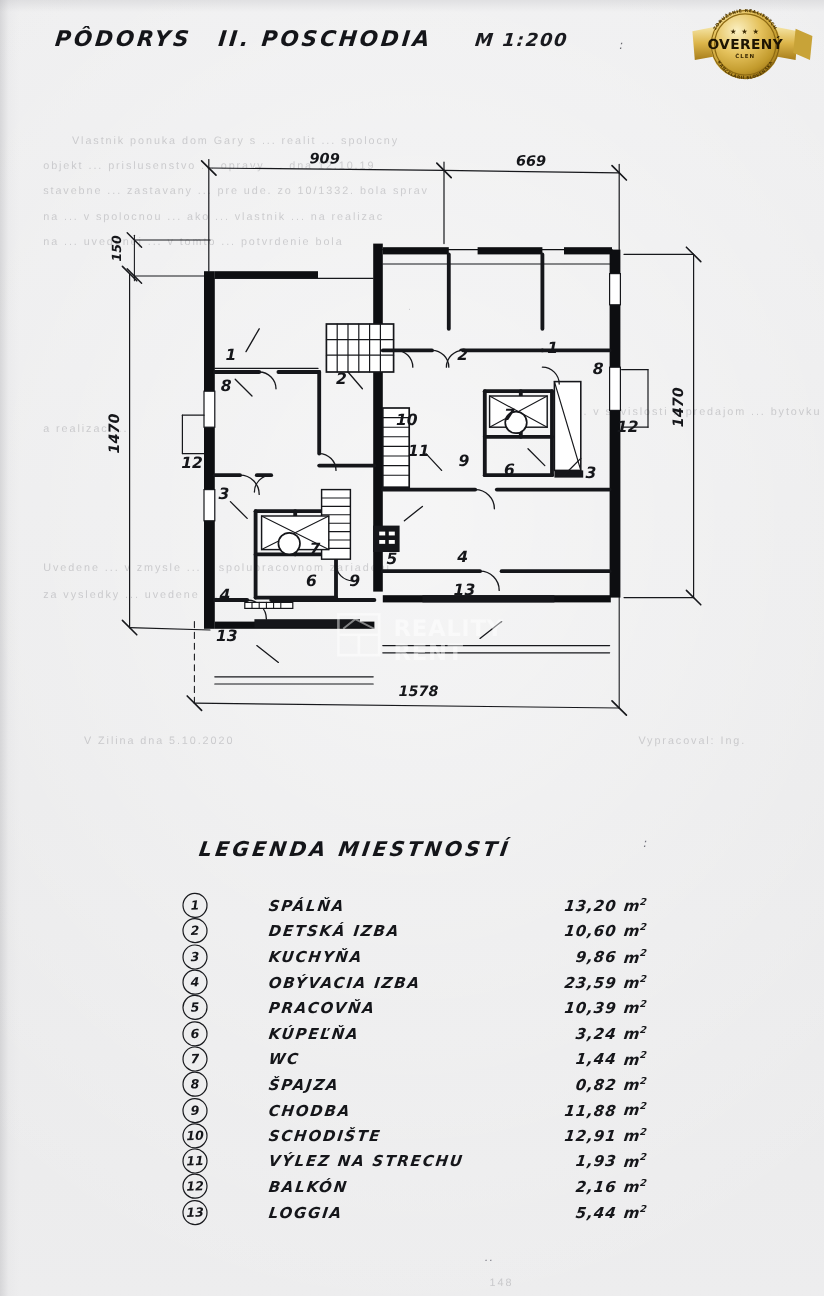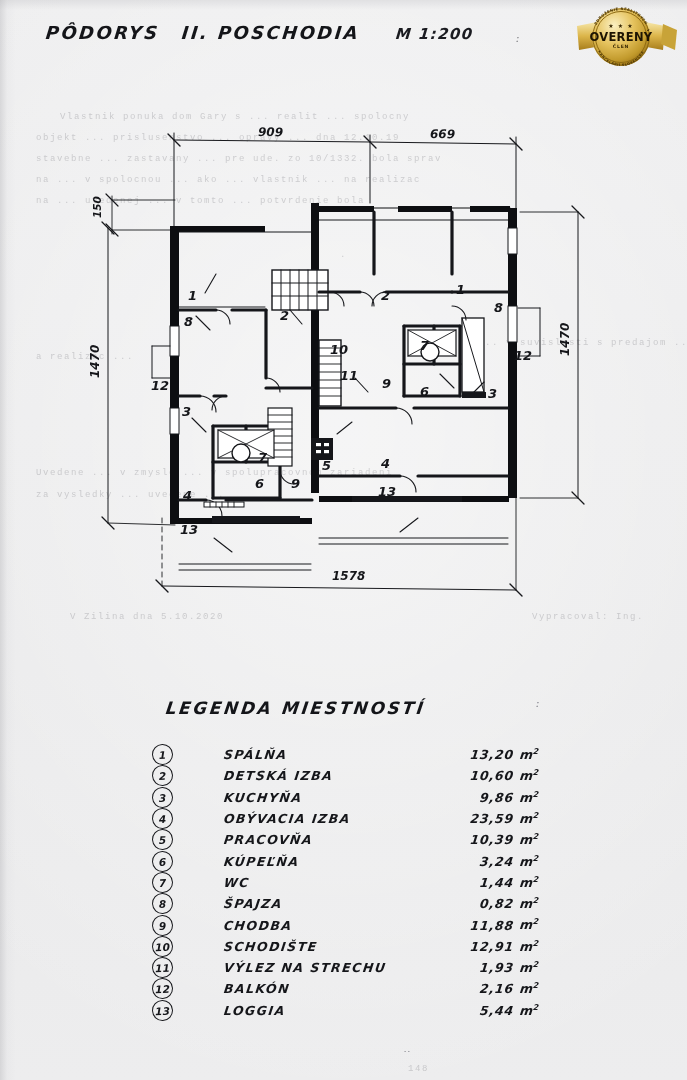--- a/index.html
+++ b/index.html
@@ -99,21 +99,21 @@
     position: absolute;
     right: 8px;
     top: 6px;
     width: 104px;
     height: 62px;
   }
 
   
   .ghost {
     position: absolute;
-    font-family: Liberation Mono, monospace;
+    font-family: Liberation Sans, sans-serif;
     font-size: 9px;
     letter-spacing: 1.6px;
     color: rgba(115,115,122,0.30);
     white-space: nowrap;
     user-select: none;
   }
 
   
   #floorplan-drawing {
     position: absolute;
@@ -571,20 +571,32 @@
         <text x="514" y="282">12</text>
         <text x="382" y="310">9</text>
         <text x="420" y="318">6</text>
         <text x="488" y="320">3</text>
         <text x="381" y="390">4</text>
         <text x="378" y="418">13</text>
       </g>
     </svg>
   </div>
 
+  <div id="watermark">
+    <svg width="180" height="64" viewBox="0 0 180 64">
+      <g stroke="#ffffff" stroke-width="2.2" fill="none" opacity="0.85">
+        <rect x="6" y="14" width="34" height="34"></rect>
+        <line x1="6" y1="31" x2="40" y2="31"></line>
+        <line x1="23" y1="31" x2="23" y2="48"></line>
+        <path d="M 10,26 L 20,18 L 36,26" stroke-width="1.6"></path>
+      </g>
+      <text x="52" y="32" font-family="DejaVu Sans, sans-serif" font-weight="bold" font-size="19" fill="#ffffff" opacity="0.85" letter-spacing="0.5" id="wmLine1">REALITY</text>
+      <text x="52" y="52" font-family="DejaVu Sans, sans-serif" font-weight="bold" font-size="19" fill="#ffffff" opacity="0.85" letter-spacing="0.5" id="wmLine2">RENT</text>
+    </svg>
+  </div>
 
   <div id="legend">
     <div id="legend-title">LEGENDA  MIESTNOSTÍ</div>
     <div id="legend-speck" class="hand">:</div>
     <div id="legend-list">
         <div class="legend-row">
           <div class="legend-num">1</div>
           <div class="legend-name">SPÁLŇA</div>
           <div class="legend-area">13,20</div>
           <div class="legend-unit">m<sup>2</sup></div>

